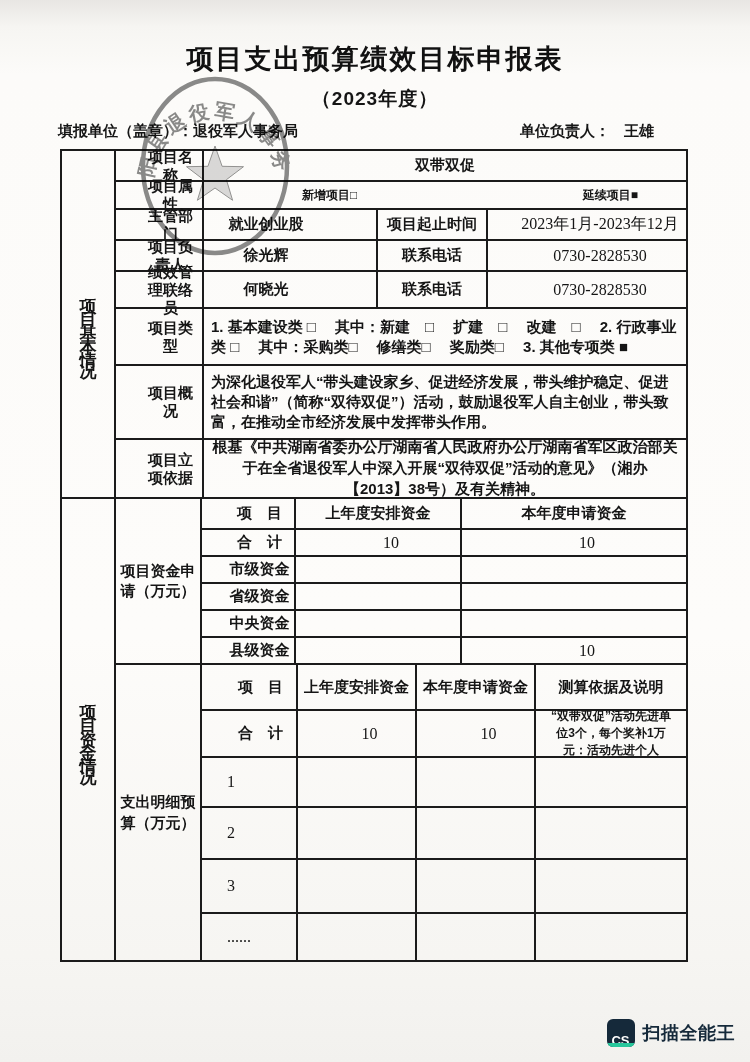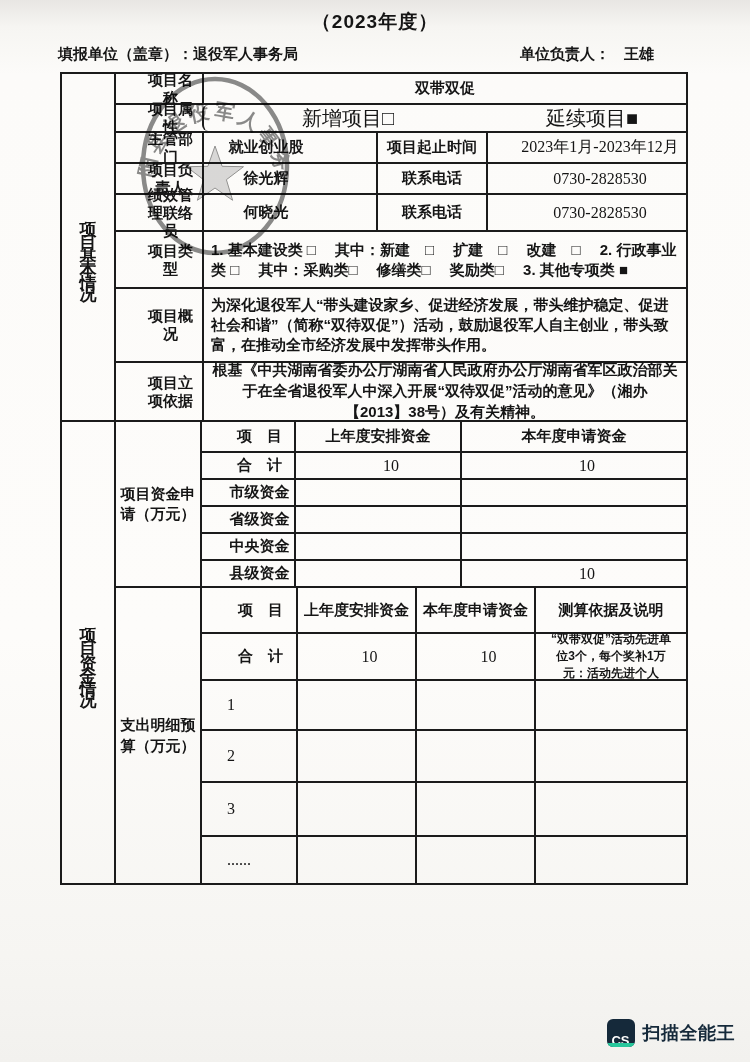--- a/index.html
+++ b/index.html
@@ -41,21 +41,21 @@
   .num{font-family:"Liberation Serif",serif;font-size:16px;font-weight:500;padding-left:28px;}
   .htxt{font-weight:bold;font-size:15px;}
   
   .h-name{height:29px;} .h-attr{height:26px;} .h-dept{height:29px;} .h-leader{height:29px;}
   .h-liaison{height:35px;} .h-type{height:55px;} .h-over{height:72px;} .h-basis{height:57px;}
   .h-fhead{height:29px;} .h-frow{height:25px;}
   .h-dhead{height:44px;} .h-dsum{height:45px;} .h-d1{height:48px;} .h-d2{height:50px;} .h-d3{height:52px;} .h-dd{height:46px;}
   
   .txt-left{justify-content:flex-start;text-align:left;padding:3px 7px;font-weight:bold;font-size:15px;line-height:1.32;}
   .txt-center{padding:2px 8px;font-weight:bold;font-size:15px;line-height:1.38;}
-  .attr-cell{justify-content:flex-start;font-weight:normal;font-size:20px;border-radius:6px;}
+  .attr-cell{justify-content:flex-start;font-weight:bold;font-size:12px;}
   .attr-new{margin-left:96px;}
   .attr-cont{margin-left:auto;margin-right:46px;}
   
   .sub{display:flex;border-top:2px solid #1b1b1b;align-items:stretch;}
   .sec-body > .sub:first-child{border-top:none;}
   .sub-label{width:86px;border-right:2px solid #1b1b1b;display:flex;align-items:center;justify-content:center;
     text-align:center;font-weight:bold;font-size:15px;line-height:1.35;box-sizing:border-box;padding:0 3px;flex:none;}
   .sub-table{flex:1;display:flex;flex-direction:column;min-width:0;}
   .note-cell{font-size:12px;font-weight:bold;line-height:1.4;padding:2px 12px;}
   .idx-cell{justify-content:flex-start;padding-left:5px;font-family:"Liberation Serif",serif;font-size:16px;}
@@ -78,20 +78,21 @@
     <ellipse cx="86" cy="96" rx="72" ry="87" fill="none" stroke="#3d3d3d" stroke-width="4.5"></ellipse>
     <defs>
         <path id="sealArc" d="M 24 110 A 62 62 0 1 1 148 110"></path>
       </defs>
     <text font-size="20" font-weight="bold" fill="#3d3d3d" letter-spacing="3.5" font-family="Liberation Sans, sans-serif">
       <textPath href="#sealArc" startOffset="1%">阳县退役军人事务</textPath>
     </text>
     <polygon points="86,76 93.1,96.3 114.5,96.7 97.4,109.7 103.6,130.3 86,118 68.4,130.3 74.6,109.7 57.5,96.7 78.9,96.3" fill="rgba(70,70,70,0.32)" stroke="#4a4a4a" stroke-width="1"></polygon>
   </svg>
 
+  <div class="title">项目支出预算绩效目标申报表</div>
   <div class="subtitle">（2023年度）</div>
 
   <div class="meta-line">
     <div class="meta-left">
       <span>填报单位（盖章）：</span><span>退役军人事务局</span>
     </div>
     <div class="meta-right">
       <span>单位负责人：</span><span class="head-name">王雄</span>
     </div>
   </div>

